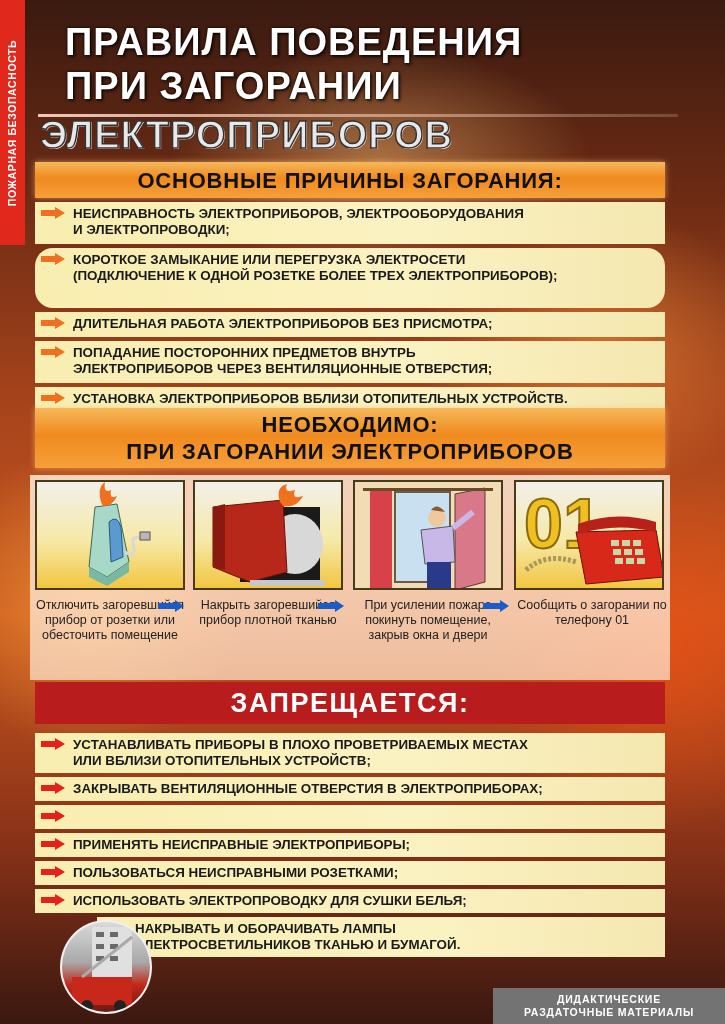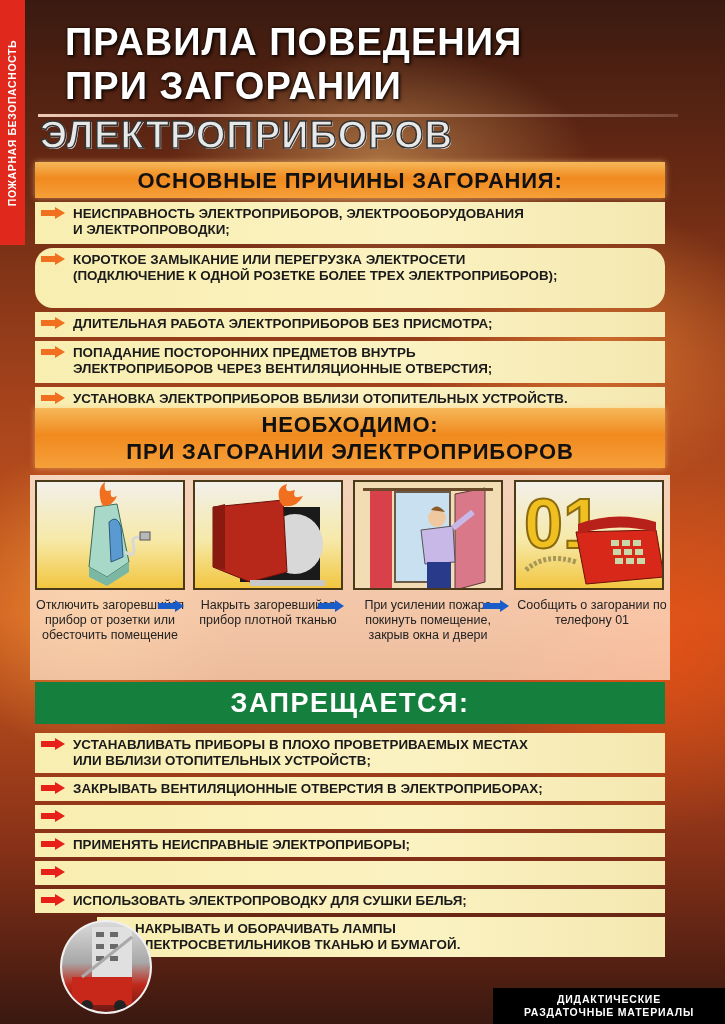--- a/index.html
+++ b/index.html
@@ -90,34 +90,34 @@
   }
   .step-arrow::before {
     content:""; position:absolute; left:0; top:2px; width:18px; height:6px; background:#1a5cc8;
   }
   .step-arrow::after {
     content:""; position:absolute; left:17px; top:-1px;
     border-left:9px solid #1a5cc8; border-top:6px solid transparent; border-bottom:6px solid transparent;
   }
   .forbid-bar {
     position:absolute; left:35px; top:682px; width:630px; height:42px;
-    background:#15803d;
+    background:#b91c1c;
     display:flex; align-items:center; justify-content:center;
   }
   .forbid-bar span {
     color:#fff; font-weight:bold; font-size:27px; letter-spacing:1.5px;
   }
   .medallion {
     position:absolute; left:60px; top:920px; width:92px; height:94px;
     border-radius:50%; border:2px solid #f0f0f0; overflow:hidden;
     background:linear-gradient(180deg, #dadada 0%, #a8a8a8 45%, #c0281a 70%, #6a1a14 100%);
   }
   .footer-badge {
     position:absolute; left:493px; top:988px; width:232px; height:36px;
-    background:#000000;
+    background:#737373;
     display:flex; flex-direction:column; align-items:center; justify-content:center;
   }
   .footer-badge span {
     color:#fff; font-weight:bold; font-size:10.5px; line-height:13px; letter-spacing:0.8px;
   }
 </style>
 </head>
 <body>
 
 <div class="side-strip">
@@ -247,20 +247,21 @@
   </div>
   <div class="item" style="height:24px;">
     <span class="arrow"></span>
   </div>
   <div class="item" style="height:24px;">
     <span class="arrow"></span>
     <div>ПРИМЕНЯТЬ НЕИСПРАВНЫЕ ЭЛЕКТРОПРИБОРЫ;</div>
   </div>
   <div class="item" style="height:24px;">
     <span class="arrow"></span>
+    <div>ПОЛЬЗОВАТЬСЯ НЕИСПРАВНЫМИ РОЗЕТКАМИ;</div>
   </div>
   <div class="item" style="height:24px;">
     <span class="arrow"></span>
     <div>ИСПОЛЬЗОВАТЬ ЭЛЕКТРОПРОВОДКУ ДЛЯ СУШКИ БЕЛЬЯ;</div>
   </div>
   <div class="item" style="height:40px;margin-left:62px;">
     <span class="arrow"></span>
     <div>НАКРЫВАТЬ И ОБОРАЧИВАТЬ ЛАМПЫ</div>
     <div>ЭЛЕКТРОСВЕТИЛЬНИКОВ ТКАНЬЮ И БУМАГОЙ.</div>
   </div>

